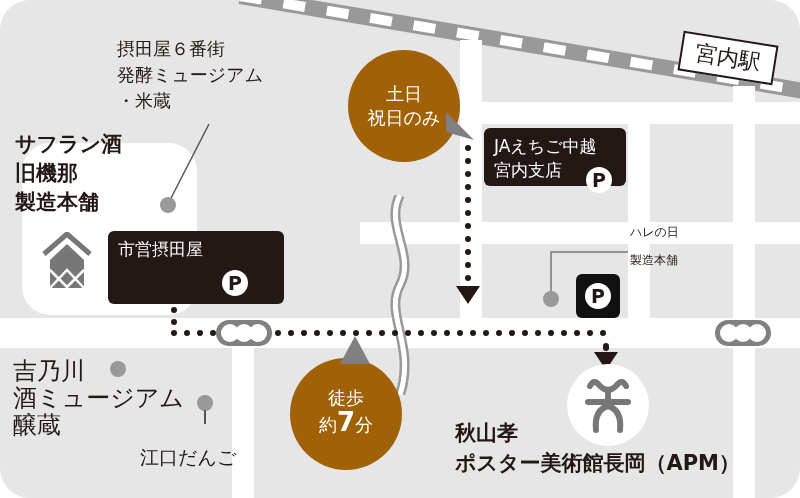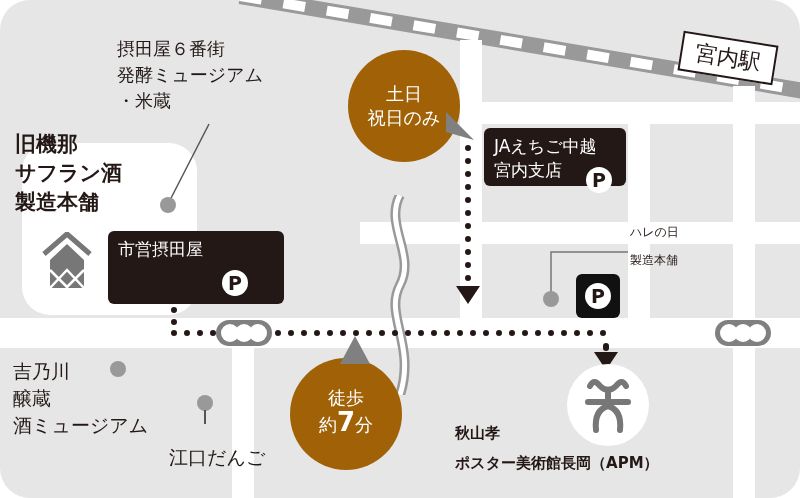--- a/index.html
+++ b/index.html
@@ -57,22 +57,22 @@
     <div>摂田屋６番街</div>
     <div>発酵ミュージアム</div>
     <div>・米蔵</div>
   </div>
   <svg class="abs" style="left:160px;top:120px" width="60" height="90">
     <line x1="49" y1="4" x2="8" y2="84" stroke="#555" stroke-width="1.5"></line>
   </svg>
   <div class="poi-dot" style="left:160px;top:197px;"></div>
 
   <div class="label label-lg" style="left:15px;top:130px;font-size:21px;line-height:29px;">
+    <div>サフラン酒</div>
     <div>旧機那</div>
-    <div>サフラン酒</div>
     <div>製造本舗</div>
   </div>
 
   <svg class="abs" style="left:40px;top:232px" width="54" height="60">
     <path d="M4 22 L27 2 L50 22" stroke="#777" stroke-width="5" fill="none" stroke-linejoin="round"></path>
     <path d="M10 28 L27 12 L44 28 L44 56 L10 56 Z" fill="#777"></path>
     <path d="M10 56 L27 38 L44 56 M10 38 L28 56 M44 38 L26 56" stroke="#fff" stroke-width="2.5" fill="none"></path>
   </svg>
 
   <div class="dark-box" style="left:108px;top:231px;width:176px;height:73px;">
@@ -135,29 +135,29 @@
       <span style="left:33px;"></span>
   </div>
 
   <div class="abs" style="left:567px;top:364px;width:82px;height:82px;border-radius:50%;background:#fff;"></div>
   <svg class="abs" style="left:584px;top:376px" width="48" height="60">
     <path d="M6 10 Q10 2 16 10 Q24 18 32 10 Q38 2 42 10" stroke="#777" stroke-width="6" fill="none" stroke-linecap="round"></path>
     <path d="M4 26 L44 26" stroke="#777" stroke-width="6" stroke-linecap="round"></path>
     <path d="M24 14 L24 30 M24 30 Q10 34 12 54 M24 30 Q38 34 36 54" stroke="#777" stroke-width="6" fill="none" stroke-linecap="round"></path>
   </svg>
 
-  <div class="label label-lg" style="left:455px;top:418px;font-size:15px;line-height:30px;">
+  <div class="label label-lg" style="left:455px;top:418px;font-size:21px;line-height:30px;">
     <div>秋山孝</div>
     <div>ポスター美術館長岡（APM）</div>
   </div>
 
-  <div class="label label-md" style="left:13px;top:358px;font-size:19px;line-height:27px;">
+  <div class="label label-md" style="left:13px;top:358px;font-size:24px;line-height:27px;">
     <div>吉乃川</div>
+    <div>酒ミュージアム</div>
     <div>醸蔵</div>
-    <div>酒ミュージアム</div>
   </div>
   <div class="poi-dot" style="left:110px;top:361px;"></div>
 
   <div class="poi-dot" style="left:197px;top:395px;"></div>
   <div class="abs" style="left:204px;top:410px;width:1.5px;height:14px;background:#555;"></div>
-  <div class="label label-md" style="left:140px;top:444px;font-size:19px;line-height:26px;margin-left:29px;">江口だんご</div>
+  <div class="label label-md" style="left:140px;top:444px;font-size:19px;line-height:26px;">江口だんご</div>
 
 </div>
 
 </body></html>

